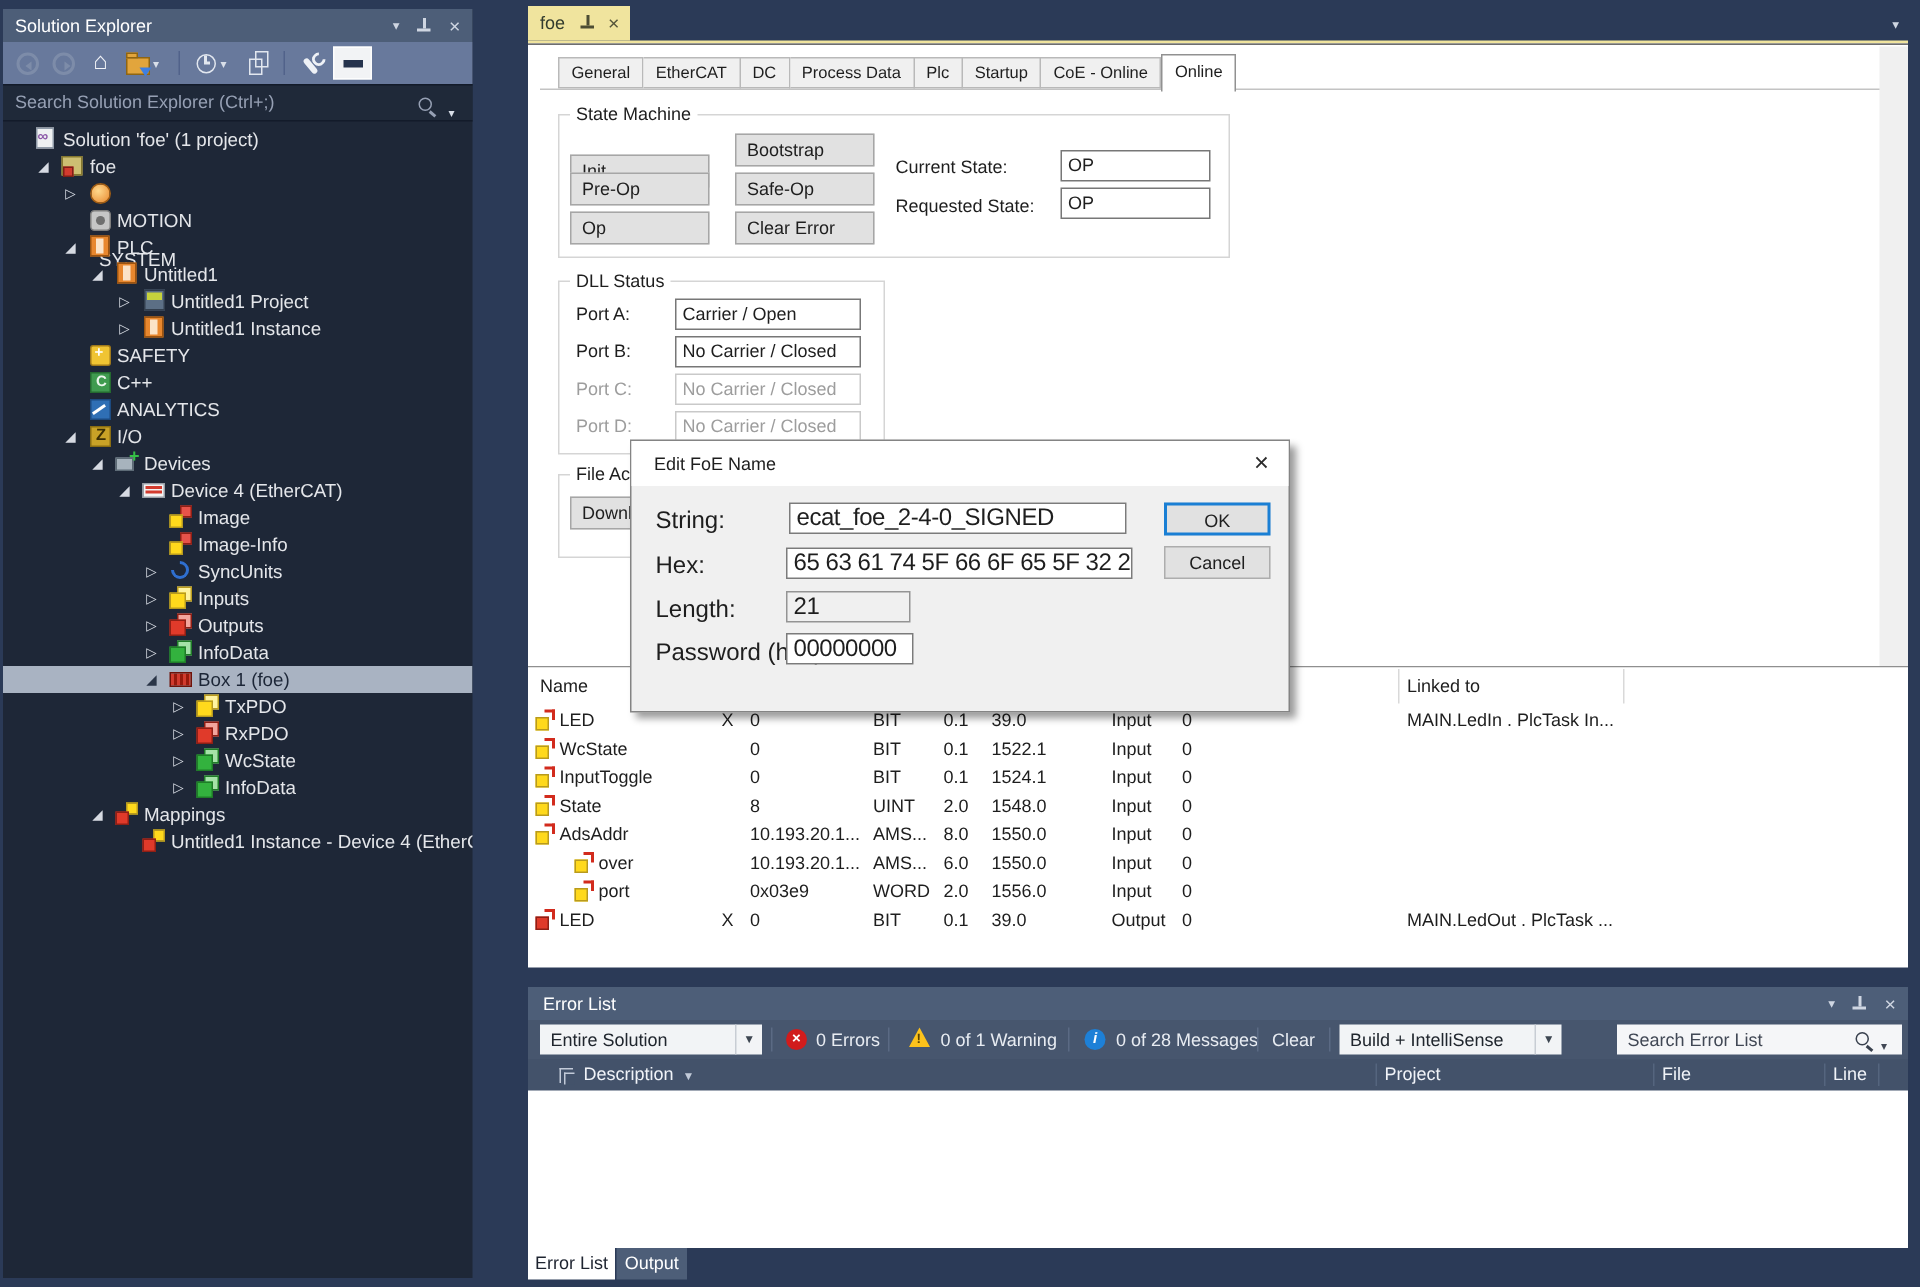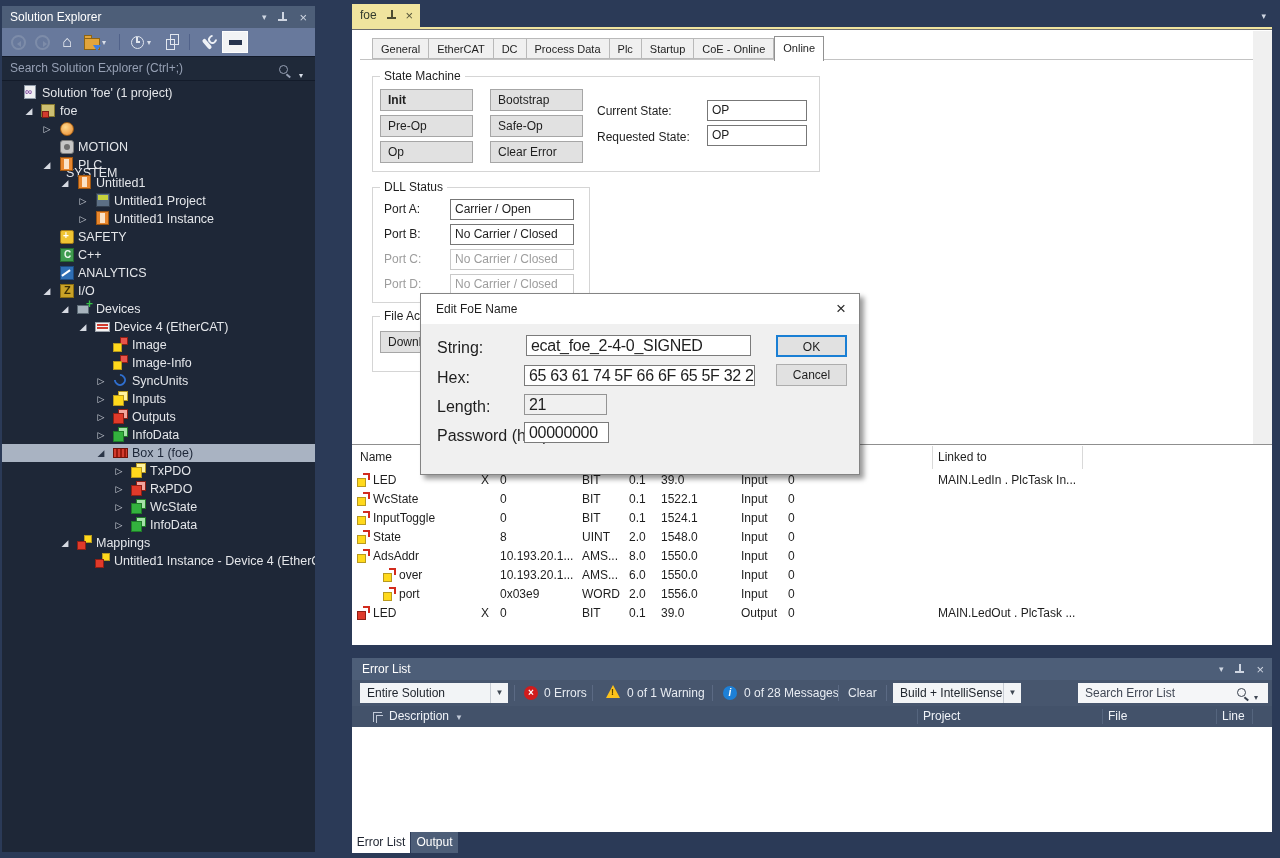--- a/index.html
+++ b/index.html
@@ -347,21 +347,21 @@
         <span class="stab">Startup</span>
         <span class="stab">CoE - Online</span>
         <span class="stab on">Online</span>
       </div>
     <div id="tabline"></div>
 
     <div class="gbox" id="gb-sm" style="left:20px;top:46px;width:448px;height:96px">
       <span class="leg">State Machine</span>
     </div>
     <div id="sm-btns">
-        <div class="smbtn" style="left: 28px; top: 59px; font-weight: bold;">Init</div>
+        <div class="smbtn" style="left: 28px; top: 73px;">Init</div>
         <div class="smbtn" style="left: 138px; top: 59px;">Bootstrap</div>
         <div class="smbtn" style="left: 28px; top: 85px;">Pre-Op</div>
         <div class="smbtn" style="left: 138px; top: 85px;">Safe-Op</div>
         <div class="smbtn" style="left: 28px; top: 111px;">Op</div>
         <div class="smbtn" style="left: 138px; top: 111px;">Clear Error</div>
       </div>
     <span class="flab" style="left:245px;top:74px">Current State:</span>
     <div class="fld" style="left:355px;top:70px;width:100px;height:21px">OP</div>
     <span class="flab" style="left:245px;top:100px">Requested State:</span>
     <div class="fld" style="left:355px;top:95px;width:100px;height:21px">OP</div>
@@ -515,21 +515,21 @@
       <span class="etxt" style="left:192px">0 Errors</span>
       <div class="vsep" style="left:240px"></div>
       <span class="wtri" style="left:254px"></span>
       <span class="etxt" style="left:275px">0 of 1 Warning</span>
       <div class="vsep" style="left:360px"></div>
       <span class="eic info" style="left:371px">i</span>
       <span class="etxt" style="left:392px">0 of 28 Messages</span>
       <div class="vsep" style="left:486px"></div>
       <span class="etxt" style="left:496px">Clear</span>
       <div class="vsep" style="left:534px"></div>
-      <div class="combo" style="left:541px;width:128px">
+      <div class="combo" style="left:541px;width:148px">
         <span>Build + IntelliSense</span><span class="ccar">▼</span>
       </div>
       <div id="el-search" style="left:726px;width:190px">
         <span>Search Error List</span>
         <span class="mag lt"></span>
         <span class="caret">▾</span>
       </div>
     </div>
     <div id="el-head">
       <span class="colic"></span>

